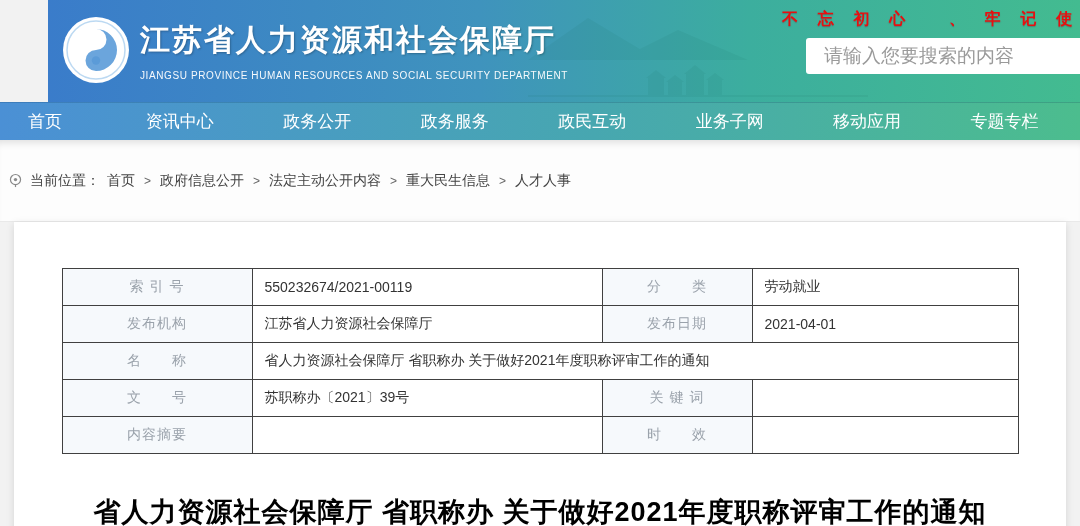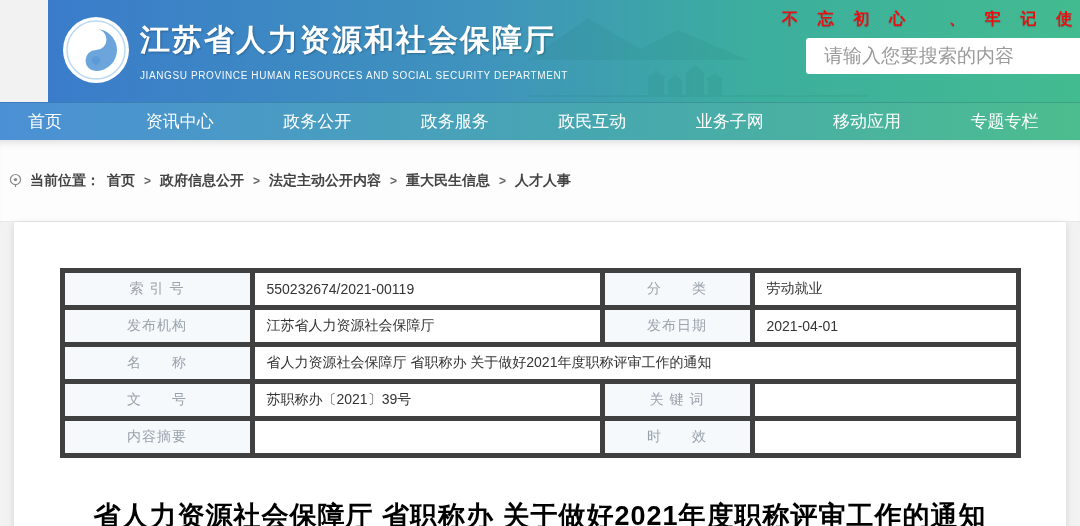--- a/index.html
+++ b/index.html
@@ -37,31 +37,31 @@
     background:linear-gradient(90deg,#4b90d5 0%,#47a7b0 55%,#4cbd8e 100%);
     border-top:1px solid rgba(0,40,80,.18);
   }
   .nav a { flex:1; display:flex; align-items:center; color:#fff; font-size:17px;
     text-decoration:none; padding-left:28px; white-space:nowrap; cursor:pointer; }
   .nav a:first-child { flex:.82; }
 
   
   .crumb-wrap { width:1080px; height:82px; background:#fdfdfd;
     box-shadow:inset 0 8px 8px -6px rgba(0,0,0,.14); border-bottom:1px solid #e9e9e9;
-    display:flex; align-items:center; padding:0 8px;font-weight:bold; }
+    display:flex; align-items:center; padding:0 8px; }
   .crumb { display:flex; align-items:center; gap:7px; font-size:14px; color:#444; }
   .crumb a { color:#444; text-decoration:none; cursor:pointer; }
   .crumb .sep { color:#666; font-size:12px; padding:0 2px; }
   .pin { width:15px; height:15px; }
 
   
   .card { position:relative; margin:0 14px; background:#fff; min-height:420px;
     box-shadow:0 2px 8px rgba(0,0,0,.12); padding-top:46px; }
   table.meta { width:956px; margin:0 auto; border-collapse:collapse; table-layout:fixed; }
-  table.meta td { border:5px solid #404040; height:37px; font-size:14px; padding:0 12px;margin-top:17px; }
+  table.meta td { border:1px solid #404040; height:37px; font-size:14px; padding:0 12px;margin-top:17px; }
   td.lbl { background:#f6f9fc; color:#9aa2ab; text-align:center; letter-spacing:1px; }
   td.val { color:#333; }
   col.c-l1 { width:190px; } col.c-v1 { width:350px; }
   col.c-l2 { width:150px; } col.c-v2 { width:266px; }
 
   .article-title { margin-top:40px; text-align:center; font-size:27px; font-weight:bold;
     color:#000; letter-spacing:1px; }
 </style>
 </head>
 <body>

